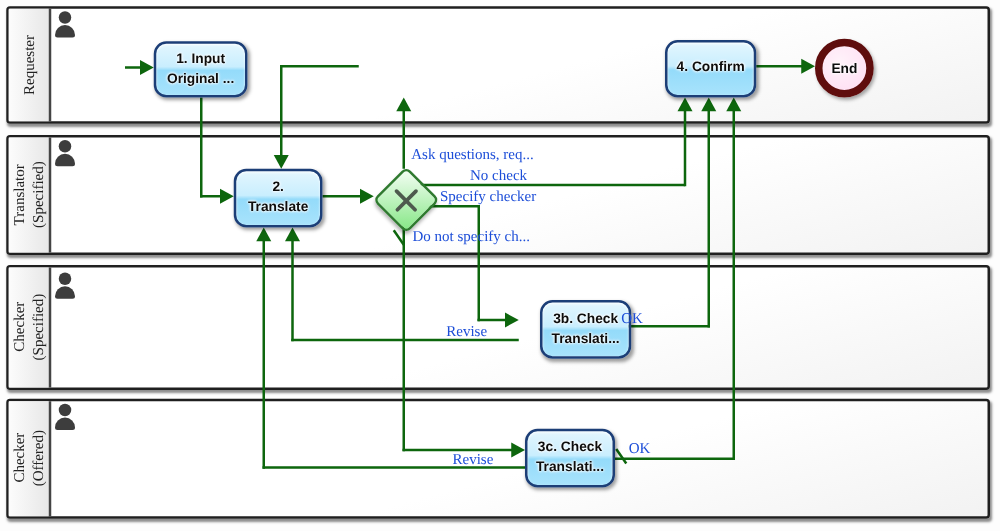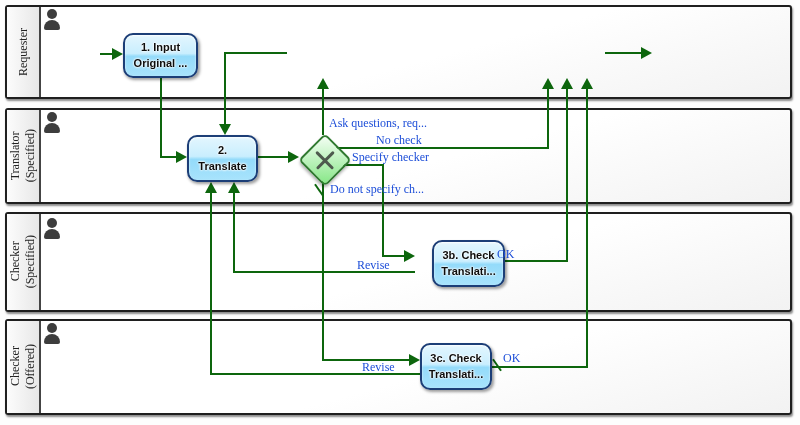--- a/index.html
+++ b/index.html
@@ -158,20 +158,22 @@
   <span class="elabel" style="left:376px;top:134px">No check</span>
   <span class="elabel" style="left:352px;top:151px">Specify checker</span>
   <span class="elabel" style="left:330px;top:183px">Do not specify ch...</span>
   <span class="elabel" style="left:357px;top:259px">Revise</span>
   <span class="elabel" style="left:497px;top:248px">OK</span>
   <span class="elabel" style="left:362px;top:361px">Revise</span>
   <span class="elabel" style="left:503px;top:352px">OK</span>
 
   <div class="task" style="left:123px;top:33px;width:71px;height:41px">1. Input
 Original ...</div>
+  <div class="task" style="left:532px;top:32px;width:69px;height:42px">4. Confirm</div>
+  <div class="event event-end">End</div>
   <div class="task" style="left:187px;top:135px;width:67px;height:43px">2.
 Translate</div>
   <div class="gateway">
     <span class="gx gx-h"></span>
     <span class="gx gx-v"></span>
   </div>
   <div class="task" style="left:432px;top:240px;width:69px;height:43px">3b. Check
 Translati...</div>
   <div class="task" style="left:420px;top:343px;width:68px;height:43px">3c. Check
 Translati...</div>

